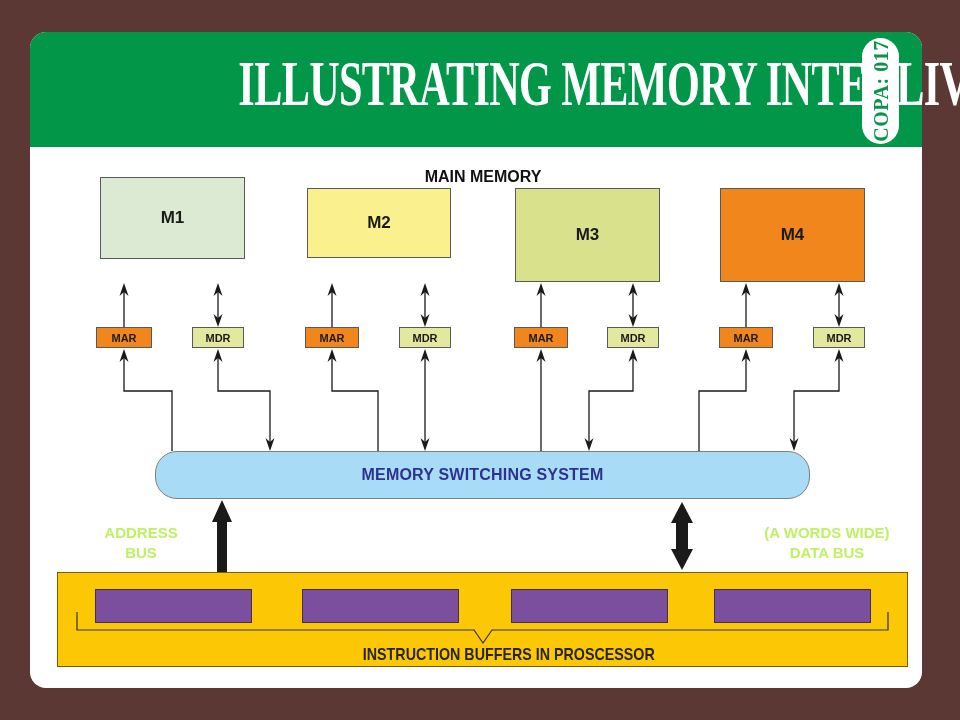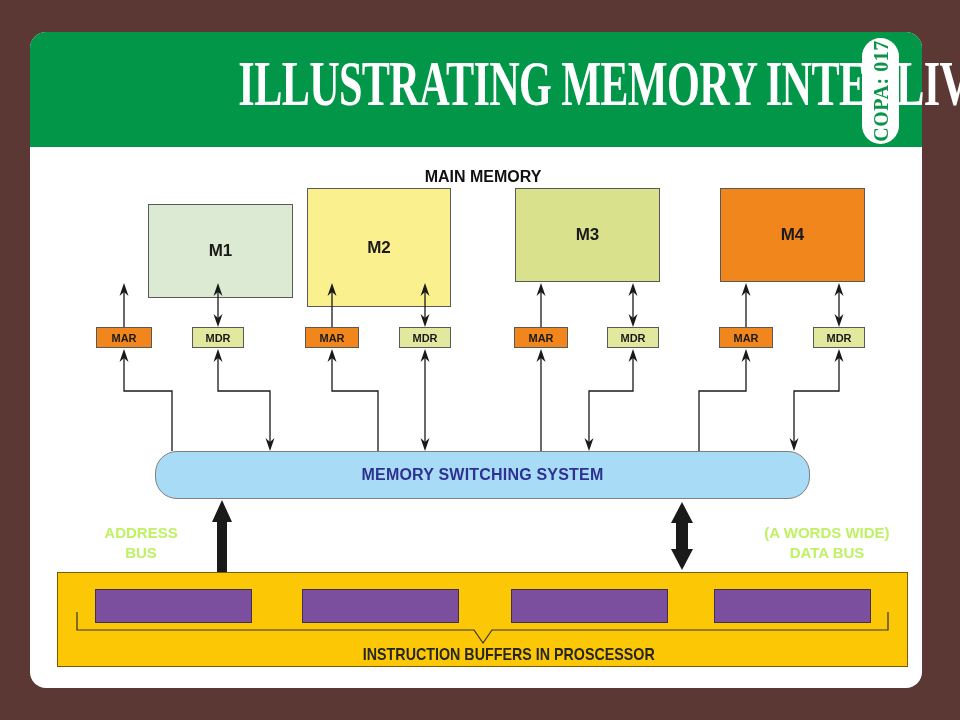--- a/index.html
+++ b/index.html
@@ -44,22 +44,22 @@
         <span class="title-text">ILLUSTRATING MEMORY INTERLIVING</span>
       </div>
       <div class="badge">
         <span class="badge-text">COPA: 017</span>
       </div>
     </div>
   </div>
 
   <div class="abs mainmem" style="left:383px;top:168px;width:200px;text-align:center;">MAIN MEMORY</div>
 
-  <div class="box membox" style="left: 100px; top: 204px; width: 145px; height: 94px; background-color: rgb(220, 234, 211); margin-left: 48px;">M1</div>
-  <div class="box membox" style="left: 307px; top: 188px; width: 144px; height: 119px; background-color: rgb(250, 240, 142);">M2</div>
+  <div class="box membox" style="left: 100px; top: 177px; width: 145px; height: 82px; background-color: rgb(220, 234, 211);">M1</div>
+  <div class="box membox" style="left: 307px; top: 188px; width: 144px; height: 70px; background-color: rgb(250, 240, 142);">M2</div>
   <div class="box membox" style="left: 515px; top: 188px; width: 145px; height: 94px; background-color: rgb(217, 225, 140);">M3</div>
   <div class="box membox" style="left: 720px; top: 188px; width: 145px; height: 94px; background-color: rgb(241, 134, 29);">M4</div>
 
   <div class="box regbox" style="left: 96px; top: 327px; width: 56px; height: 21px; background-color: rgb(241, 134, 29);">MAR</div>
   <div class="box regbox" style="left: 192px; top: 327px; width: 52px; height: 21px; background-color: rgb(226, 233, 158);">MDR</div>
   <div class="box regbox" style="left: 305px; top: 327px; width: 54px; height: 21px; background-color: rgb(241, 134, 29);">MAR</div>
   <div class="box regbox" style="left: 399px; top: 327px; width: 52px; height: 21px; background-color: rgb(226, 233, 158);">MDR</div>
   <div class="box regbox" style="left: 514px; top: 327px; width: 54px; height: 21px; background-color: rgb(241, 134, 29);">MAR</div>
   <div class="box regbox" style="left: 607px; top: 327px; width: 52px; height: 21px; background-color: rgb(226, 233, 158);">MDR</div>
   <div class="box regbox" style="left: 719px; top: 327px; width: 54px; height: 21px; background-color: rgb(241, 134, 29);">MAR</div>

